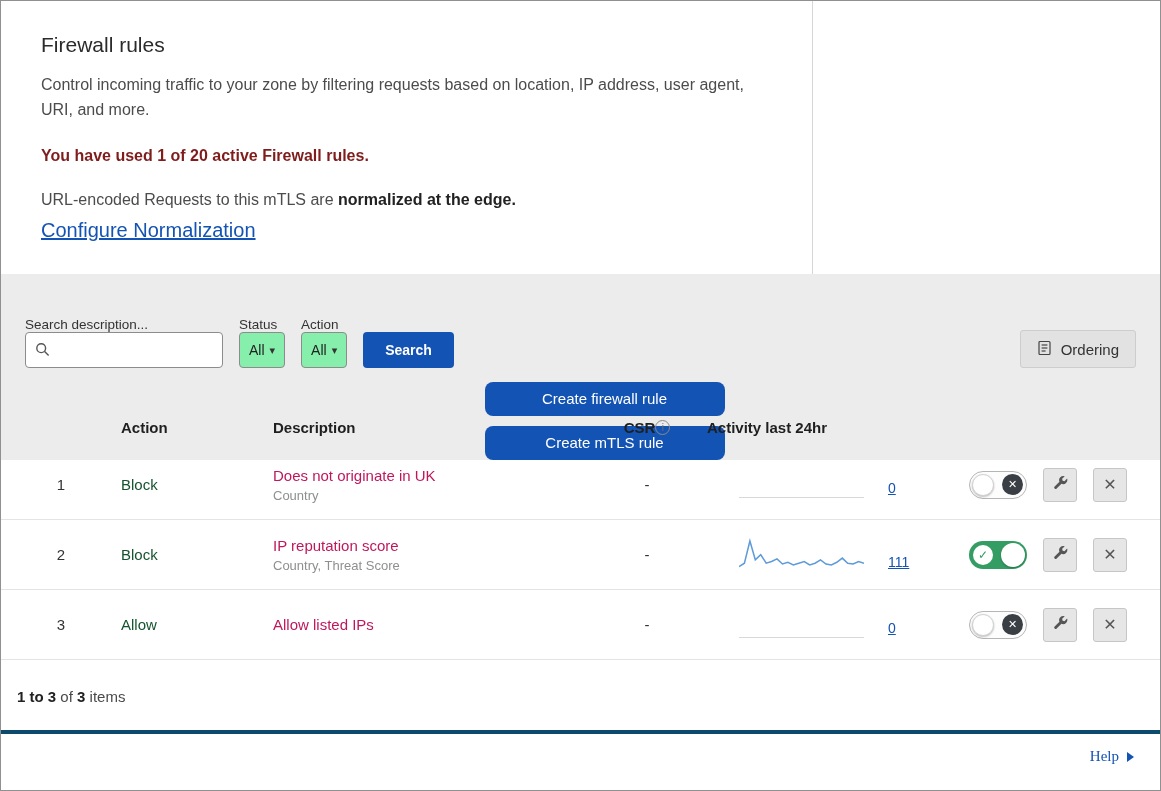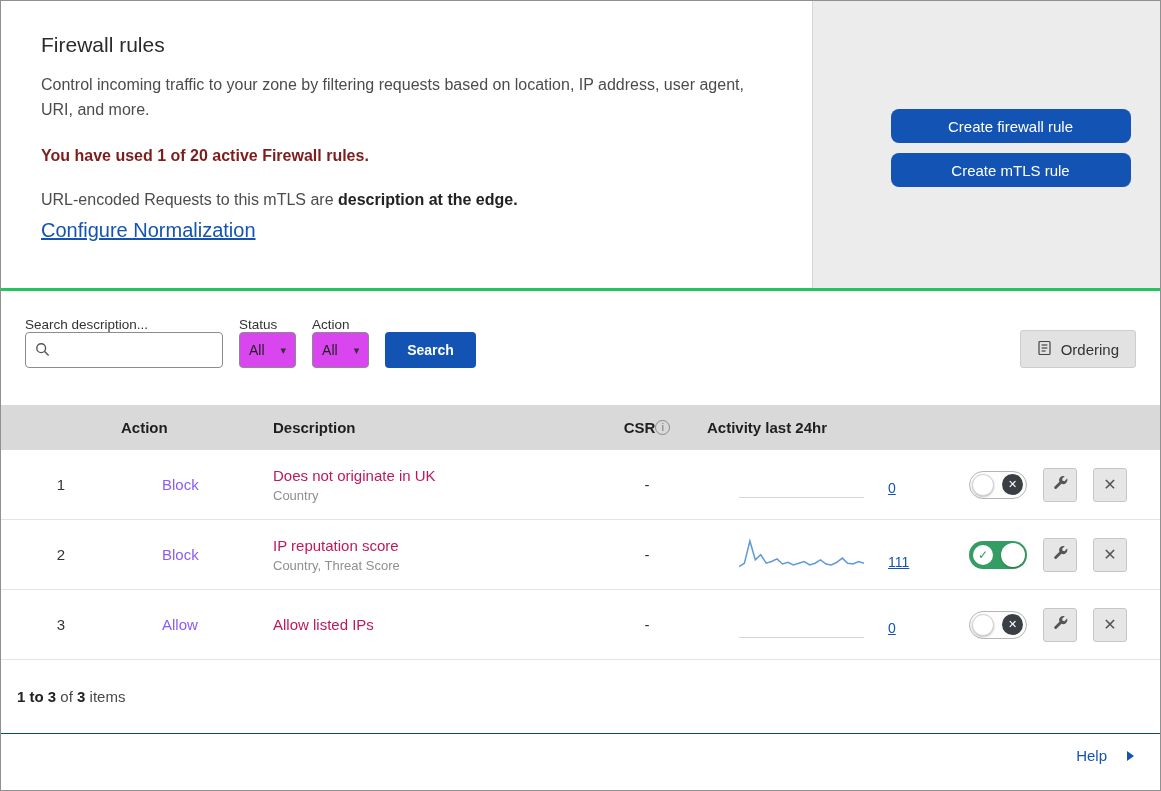--- a/index.html
+++ b/index.html
@@ -1,21 +1,21 @@
 <!DOCTYPE html>
 <html><head>
 <meta charset="utf-8">
 <style>
   * { box-sizing: border-box; }
   html,body { margin:0; padding:0; background:#fff; }
   body { font-family:"Liberation Sans", sans-serif; color:#222; }
   .page { width:1161px; height:791px; border:1px solid #909090; background:#fff; overflow:hidden; }
 
   
-  .top { display:flex; height:290px; border-bottom:3px solid #22c55e; }
+  .top { display:flex; height:290px; border-bottom:3px solid #22c55e;flex-direction:column; }
   .top-left { width:812px; background:#fff; border-right:1px solid #d6d6d6; padding:32px 40px; }
   .top-right { flex:1; background:#ececec; padding-top:108px; display:flex; flex-direction:column; align-items:center; gap:10px; }
 
   .page-title { font-size:21px; font-weight:400; color:#2b2b2b; margin:0 0 16px 0; }
   .intro-desc { font-size:16px; line-height:1.55; color:#4c4c4c; max-width:745px; margin:0 0 24px 0; }
   .usage-line { font-size:16px; font-weight:bold; color:#7f1d1d; margin:0 0 26px 0; }
   .norm-line { font-size:16px; color:#4c4c4c; margin:0 0 10px 0; }
   .norm-line b { color:#222; }
   .link { color:#1353b4; text-decoration:underline; cursor:pointer; font-size:20px; }
 
@@ -24,38 +24,38 @@
     font-family:"Liberation Sans",sans-serif; cursor:pointer;margin-left:48px; }
 
   
   .filters { display:flex; align-items:flex-end; gap:16px; padding:26px 24px 37px 24px; }
   .fgroup { display:flex; flex-direction:column; }
   .flabel { font-size:13.5px; color:#333; }
   .search-wrap { position:relative; width:198px; }
   .search-wrap input { width:198px; height:36px; border:1px solid #8c8c8c; border-radius:4px;
     padding:0 8px 0 34px; font-size:14px; font-family:"Liberation Sans",sans-serif; outline:none; }
   .search-ic { position:absolute; left:10px; top:10px; }
-  .selectbox { height:36px; border:1px solid #8c8c8c; border-radius:4px; background:#d946ef;
-    display:flex; align-items:center; gap:16px; padding:0 9px; font-size:14px; color:#222; cursor:pointer; }
+  .selectbox { height:36px; border:1px solid #8c8c8c; border-radius:4px; background:#86efac;
+    display:flex; align-items:center; gap:5px; padding:0 9px; font-size:14px; color:#222; cursor:pointer; }
   .caret { font-size:11px; color:#333; }
   .btn-search { height:36px; padding:0 22px; background:#1353b4; color:#fff; border:none; border-radius:4px;
     font-size:14px; font-family:"Liberation Sans",sans-serif; cursor:pointer;font-weight:bold; }
   .btn-ordering { margin-left:auto; height:38px; padding:0 16px; background:#e2e2e2; border:1px solid #cdcdcd;
     border-radius:3px; display:flex; align-items:center; gap:9px; font-size:15px; color:#333;
     font-family:"Liberation Sans",sans-serif; cursor:pointer; }
 
   
   .grid { display:grid; grid-template-columns:120px 152px 320px 108px 246px 1fr; align-items:center; }
   .thead { background:#d9d9d9; height:45px; font-size:15px; font-weight:bold; color:#1f1f1f; }
   .th-csr { display:flex; align-items:center; justify-content:center; }
   .info-badge { width:15px; height:15px; border:1px solid #8a8a8a; border-radius:50%; color:#6d6d6d;
     font-size:10px; font-weight:normal; display:inline-flex; align-items:center; justify-content:center; }
   .trow { height:70px; border-bottom:1px solid #e4e4e4; font-size:15px; background:#fff; }
   .cell-priority { text-align:center; color:#333; }
-  .cell-action { color:#8b5cf6;margin-left:41px; }
+  .cell-action { color:#14532d; }
   .desc-main { color:#be185d; font-size:15px; }
   .desc-sub { color:#8f8f8f; font-size:13px; margin-top:4px; }
   .cell-csr { text-align:center; color:#333; }
   .cell-activity { display:flex; align-items:flex-end; gap:24px; padding-left:38px; }
   .spark { width:125px; height:34px; }
   .spark.flat { border-bottom:1px solid #d8d8d8; height:26px; }
   .count-link { color:#1353b4; text-decoration:underline; font-size:14px; cursor:pointer; padding-bottom:2px; }
   .cell-controls { display:flex; align-items:center; gap:16px; padding-left:22px; }
 
   .toggle { position:relative; width:58px; height:28px; border-radius:15px; cursor:pointer; flex:none; }
@@ -68,37 +68,37 @@
   .toggle.on .t-icon { position:absolute; left:4px; top:4px; width:20px; height:20px; border-radius:50%;
     background:#fff; color:#349d63; font-size:12px; display:flex; align-items:center; justify-content:center; }
   .toggle.on .t-knob { position:absolute; right:2px; top:2px; width:24px; height:24px; border-radius:50%;
     background:#fff; box-shadow:0 1px 2px rgba(0,0,0,0.3); }
 
   .icon-btn { width:34px; height:34px; background:#e6e6e6; border:1px solid #c6c6c6; border-radius:3px;
     display:flex; align-items:center; justify-content:center; cursor:pointer; color:#555; font-size:16px;
     font-family:"Liberation Sans",sans-serif; }
 
   
-  .summary { padding:28px 16px; font-size:15px; color:#4a4a4a; border-bottom:1px solid #0c4a6e; height:74px; }
+  .summary { padding:28px 16px; font-size:15px; color:#4a4a4a; border-bottom:4px solid #0c4a6e; height:74px; }
   .summary b { color:#222; }
   .help-row { padding:13px 26px; text-align:right; }
-  .help-link { color:#1353b4; font-size:15px; text-decoration:none; cursor:pointer; display:inline-flex; align-items:center; gap:20px; }
+  .help-link { color:#1353b4; font-size:15px; text-decoration:none; cursor:pointer; display:inline-flex; align-items:center; gap:8px;font-family:Liberation Serif, serif; }
   .tri-right { width:0; height:0; border-left:7px solid #1353b4; border-top:5px solid transparent; border-bottom:5px solid transparent; display:inline-block; }
 </style>
 </head>
 <body>
 
 <div class="page">
 
   <div class="top">
     <div class="top-left">
       <h1 class="page-title">Firewall rules</h1>
       <p class="intro-desc">Control incoming traffic to your zone by filtering requests based on location, IP address, user agent, URI, and more.</p>
       <p class="usage-line">You have used 1 of 20 active Firewall rules.</p>
-      <p class="norm-line"><span>URL-encoded Requests to this mTLS are </span><b>description at the edge.</b></p>
+      <p class="norm-line"><span>URL-encoded Requests to this mTLS are </span><b>normalized at the edge.</b></p>
       <a class="link">Configure Normalization</a>
     </div>
     <div class="top-right">
       <button class="btn-primary">Create firewall rule</button>
       <button class="btn-primary">Create mTLS rule</button>
     </div>
   </div>
 
   <div class="filters">
     <div class="fgroup">

